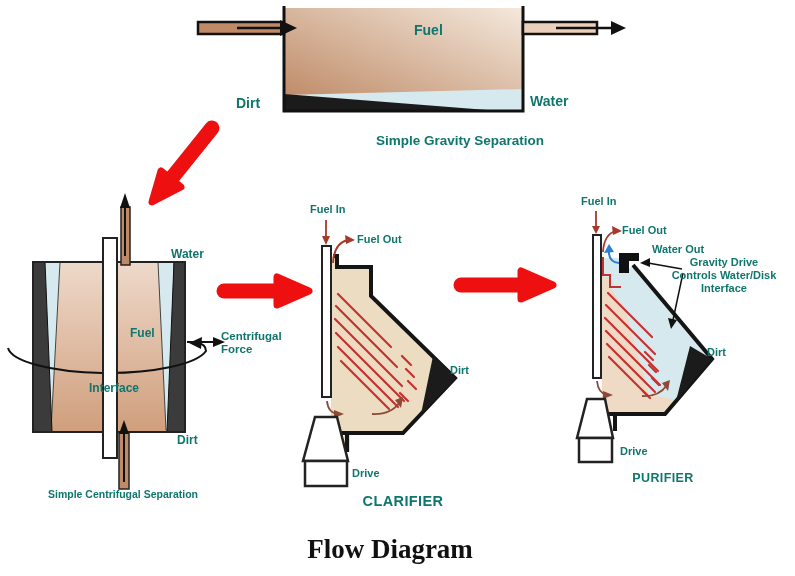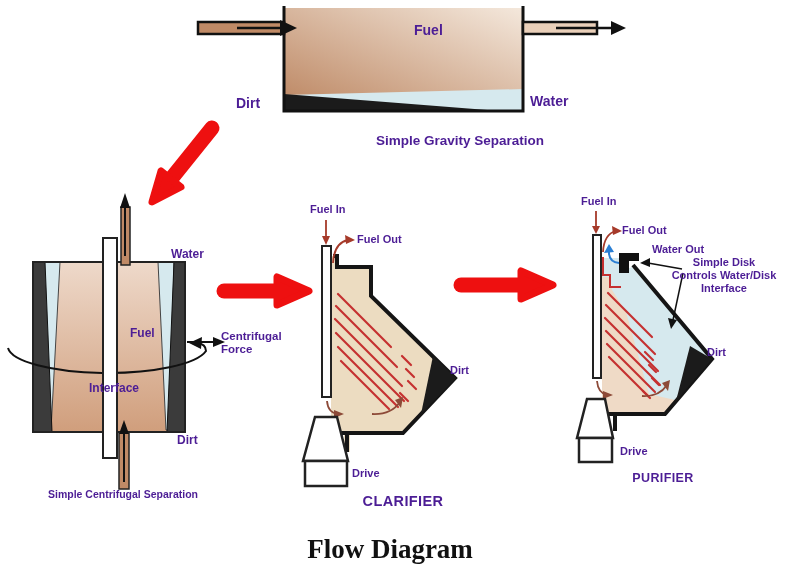--- a/index.html
+++ b/index.html
@@ -1,19 +1,19 @@
 <!DOCTYPE html>
 <html><head>
 <meta charset="utf-8">
 <style>
   html,body{margin:0;padding:0;background:#fff;}
   #canvas{position:relative;width:795px;height:576px;background:#ffffff;overflow:hidden;
           font-family:"Liberation Sans",sans-serif;}
   #diagram-svg{position:absolute;left:0;top:0;}
-  .lbl{position:absolute;font-weight:bold;color:#4c1d95;white-space:nowrap;line-height:1.05;}
+  .lbl{position:absolute;font-weight:bold;color:#0f766e;white-space:nowrap;line-height:1.05;}
   .fs14{font-size:14px;}
   .fs12{font-size:12px;}
   .fs11{font-size:11px;}
   .cap-gravity{left:280px;top:134px;width:264px;text-align:right;font-size:13.5px;}
   .cap-centrifugal{left:28px;top:489px;width:190px;text-align:center;font-size:10.5px;}
   .cap-clarifier{left:340px;top:494px;width:126px;text-align:center;font-size:14.5px;letter-spacing:.4px;}
   .cap-purifier{left:598px;top:472px;width:130px;text-align:center;font-size:12.5px;letter-spacing:.4px;}
   .title{left:290px;top:535px;width:200px;text-align:center;font-size:27px;color:#111;font-family:Liberation Serif, serif;}
   .force-lbl{left:221px;top:330px;width:74px;white-space:normal;font-size:11.5px;line-height:12.5px;}
   .note-lbl{left:660px;top:256px;width:128px;white-space:normal;text-align:center;
@@ -167,21 +167,21 @@
 <div class="lbl fs11" style="left:310px;top:204px;">Fuel In</div>
 <div class="lbl fs11" style="left:357px;top:234px;">Fuel Out</div>
 <div class="lbl fs11" style="left:450px;top:365px;">Dirt</div>
 <div class="lbl fs11" style="left:352px;top:468px;">Drive</div>
 <div class="lbl cap-clarifier">CLARIFIER</div>
 
 <div class="lbl fs11" style="left:581px;top:196px;">Fuel In</div>
 <div class="lbl fs11" style="left:622px;top:225px;">Fuel Out</div>
 <div class="lbl fs11" style="left:652px;top:244px;">Water Out</div>
 <div class="lbl note-lbl">
-  <div>Simple Disk</div>
+  <div>Gravity Drive</div>
   <div>Controls Water/Disk</div>
   <div>Interface</div>
 </div>
 <div class="lbl fs11" style="left:707px;top:347px;">Dirt</div>
 <div class="lbl fs11" style="left:620px;top:446px;">Drive</div>
 <div class="lbl cap-purifier">PURIFIER</div>
 
 <div class="lbl title">Flow Diagram</div>
 
 </div>

